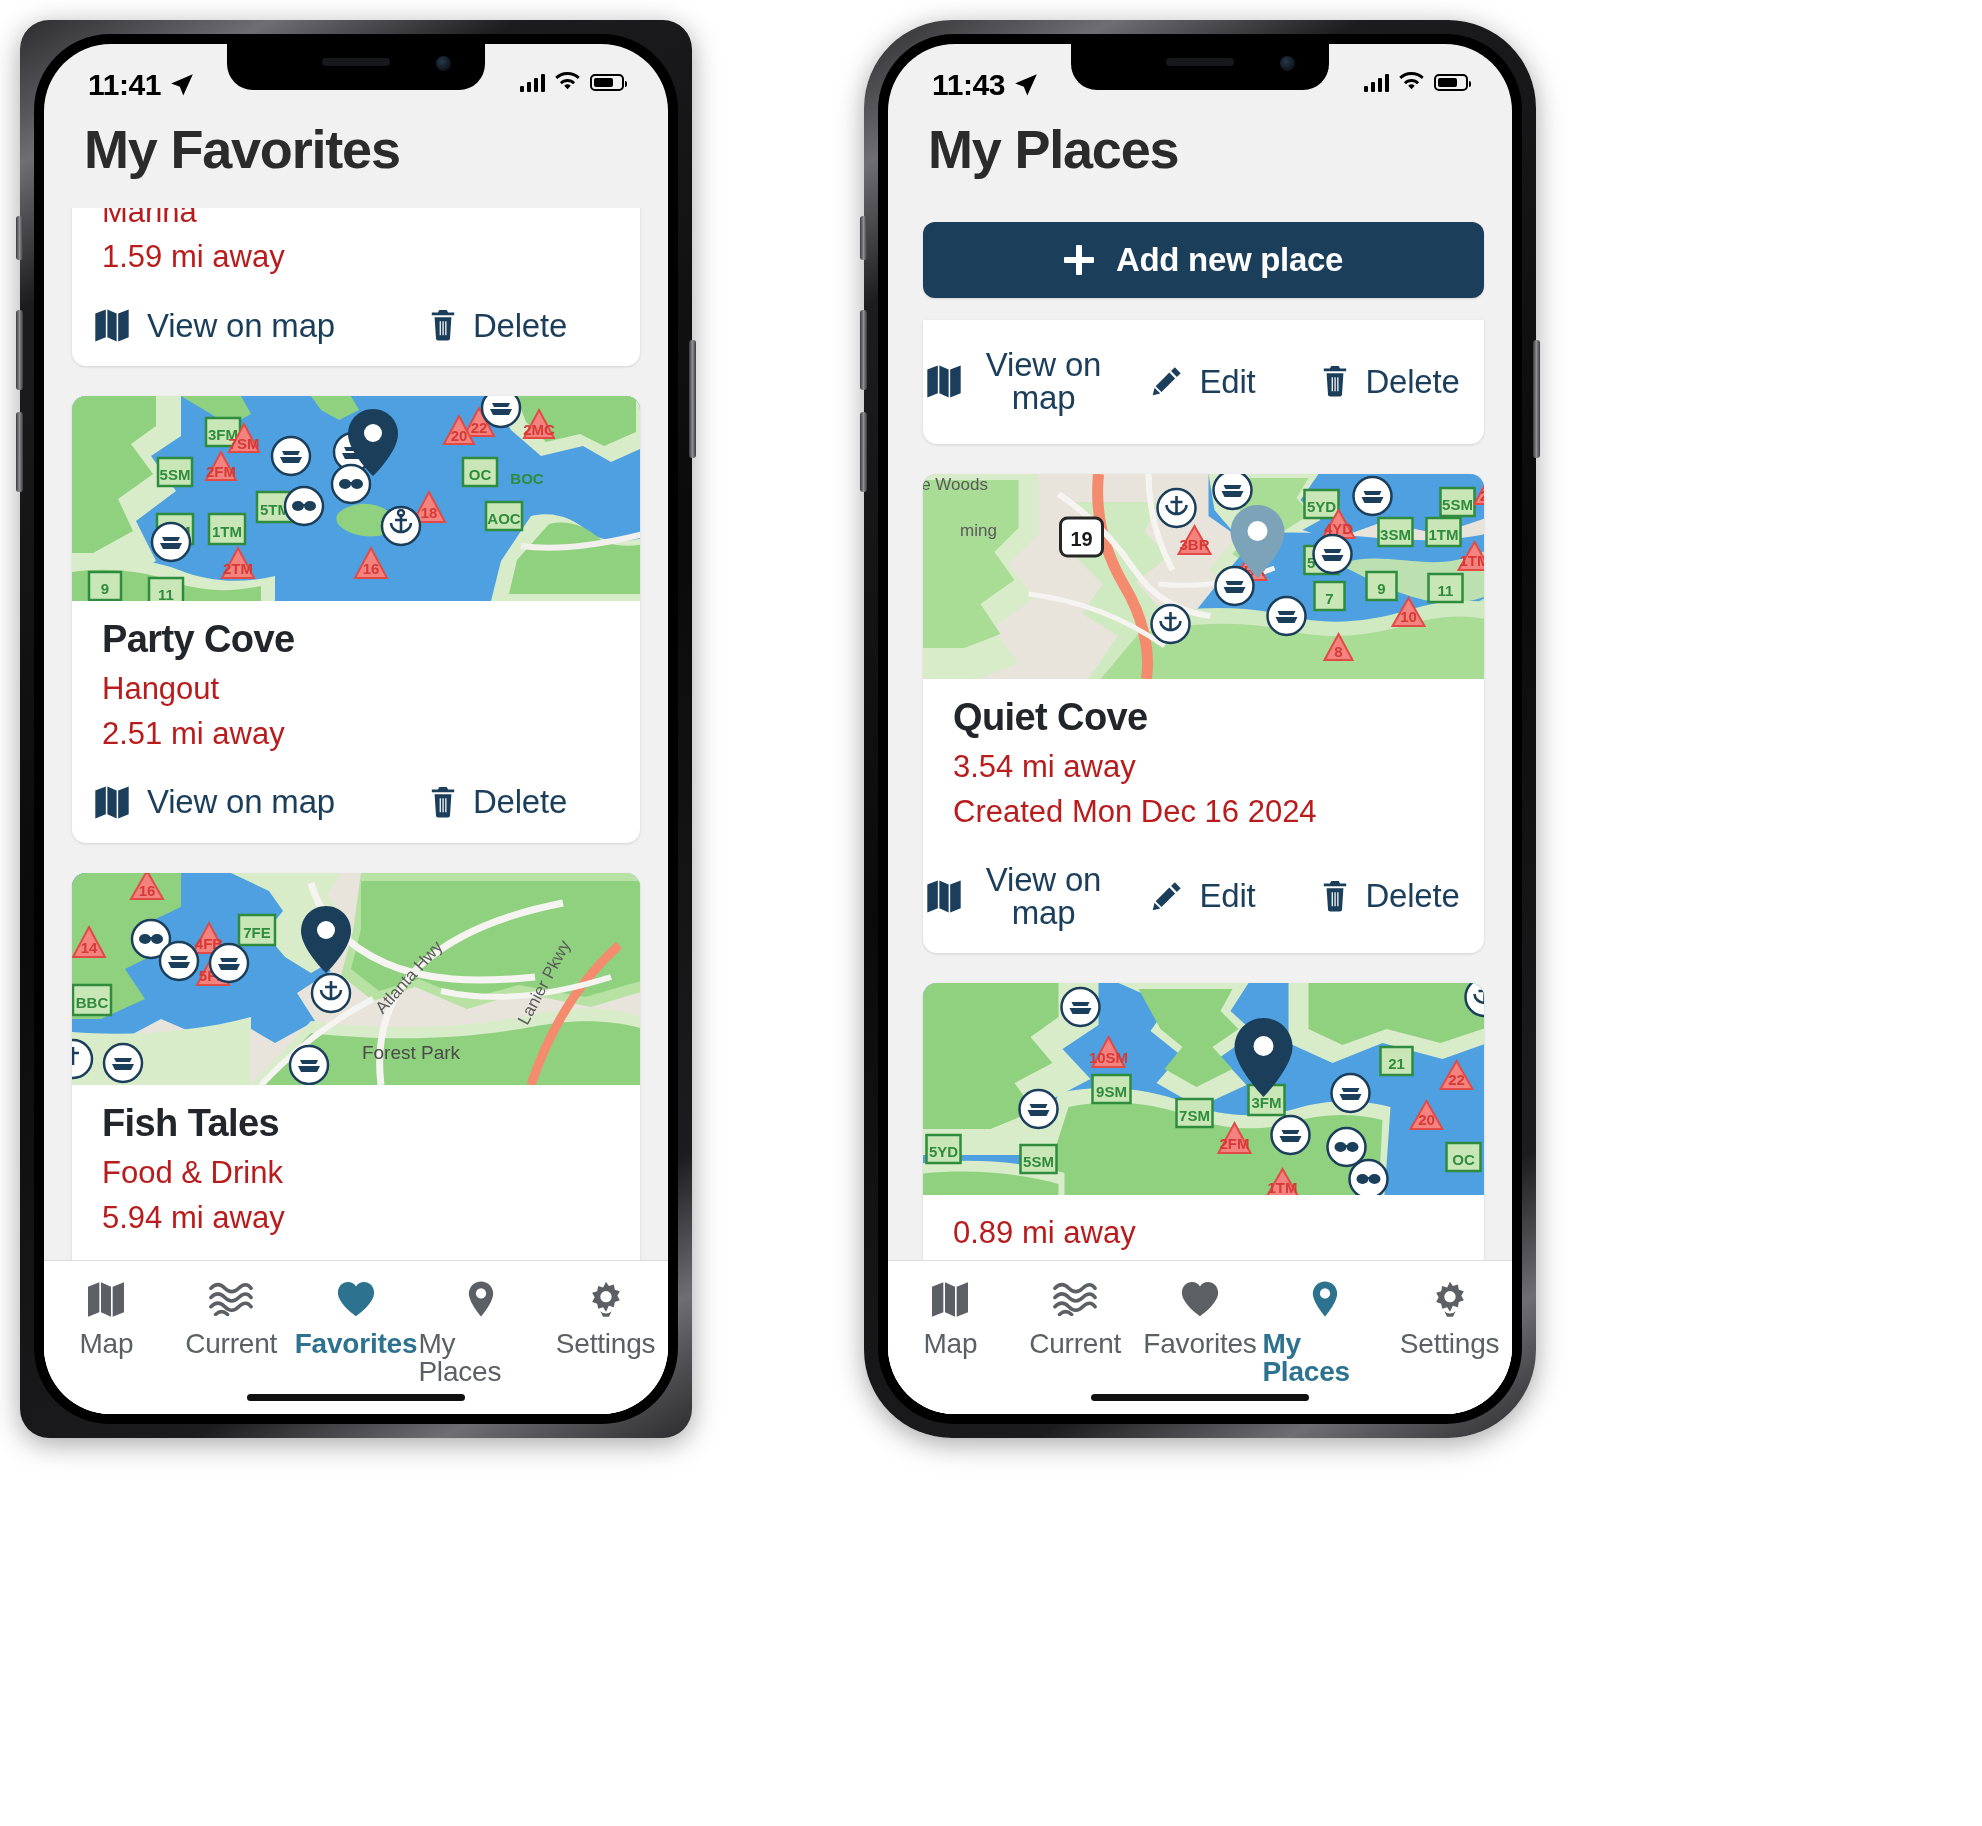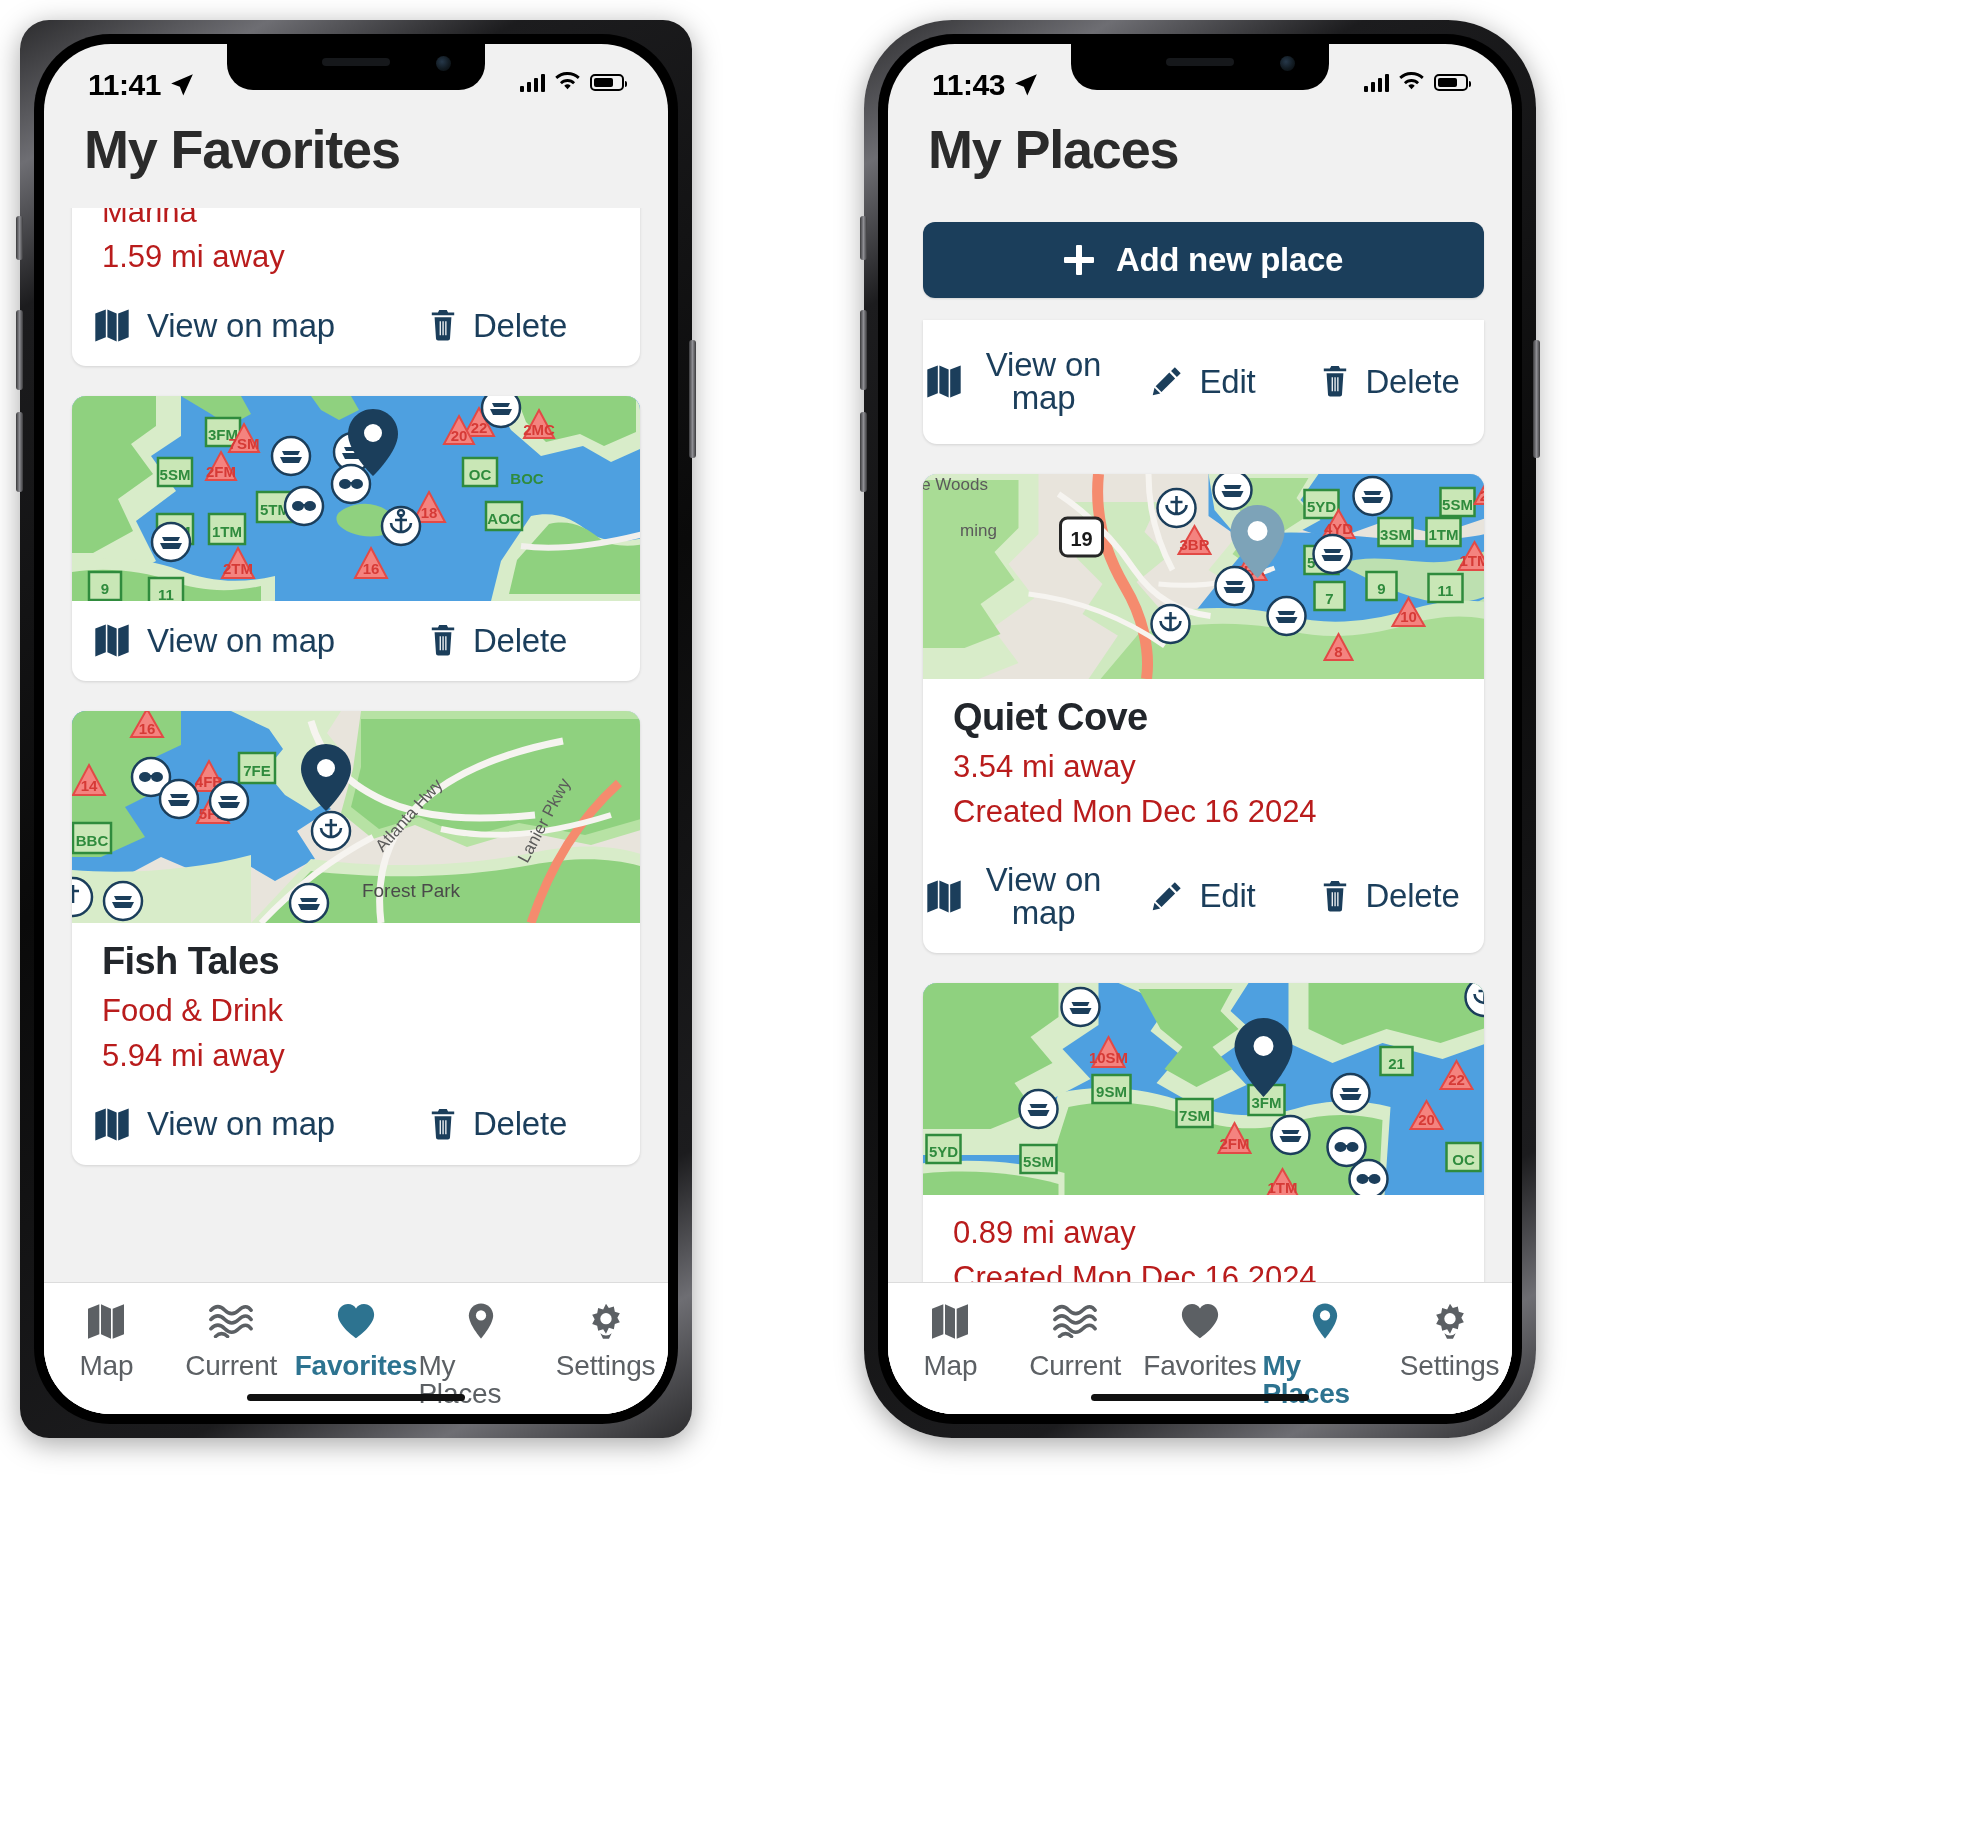--- a/index.html
+++ b/index.html
@@ -172,21 +172,21 @@
   
   .thumb{
     position:relative;width:100%;height:205px;
     background:#4ea0e0;overflow:hidden;
   }
   .thumb.tall{height:212px;}
   .thumb svg{position:absolute;inset:0;width:100%;height:100%;display:block;}
 
   
   .tabbar{
-    position:absolute;left:0;right:0;bottom:0;height:132px;
+    position:absolute;left:0;right:0;bottom:0;height:154px;
     background:#fff;
     border-top:1px solid #dcdcdc;
     display:flex;align-items:flex-start;
     padding-top:16px;box-sizing:border-box;z-index:35;
   }
   .tab{
     flex:1;display:flex;flex-direction:column;align-items:center;gap:9px;
     cursor:pointer;
   }
   .tab .tlabel{
@@ -403,20 +403,25 @@
                 <path d="M340 118v18M334 124h12M340 136c-6 0-10-5-10-9M340 136c6 0 10-5 10-9" stroke="#1b3e5b" stroke-width="2.6" fill="none"></path>
                 <circle cx="340" cy="117" r="3" fill="none" stroke="#1b3e5b" stroke-width="2.4"></circle>
               </g>
 
               <g>
                 <path d="M287 38c0-14 11-25 25-25s25 11 25 25c0 18-25 42-25 42S287 56 287 38z" fill="#1b3e5b"></path>
                 <circle cx="312" cy="37" r="9" fill="#fff"></circle>
               </g>
             </svg>
           </div>
+          <div class="card-body">
+            <div class="card-name">Party Cove</div>
+            <div class="card-sub">Hangout</div>
+            <div class="card-sub">2.51 mi away</div>
+          </div>
           <div class="actions two">
             <button class="act">
               <span class="ico">
                 <svg width="38" height="34" viewBox="0 0 24 22">
                   <path d="M1.2 3.6 8 1v18l-6.8 2.6z" fill="#1b3e5b"></path>
                   <path d="M9 1l6 2.6v18L9 19z" fill="#1b3e5b"></path>
                   <path d="M16 3.6 22.8 1v18L16 21.6z" fill="#1b3e5b"></path>
                 </svg>
               </span>
               <span class="t">View on map</span>

